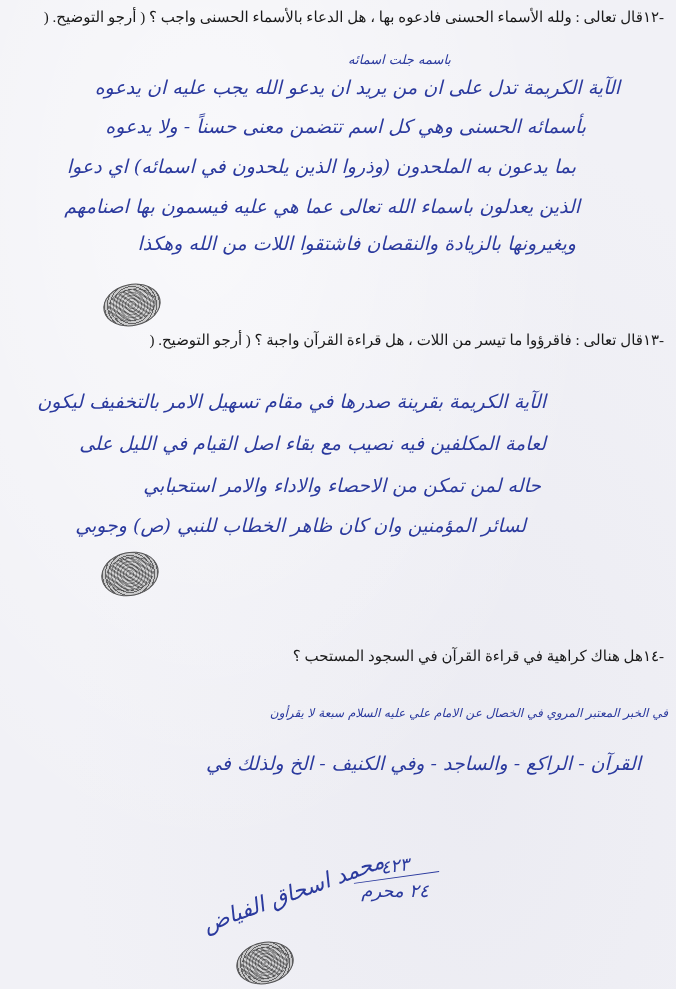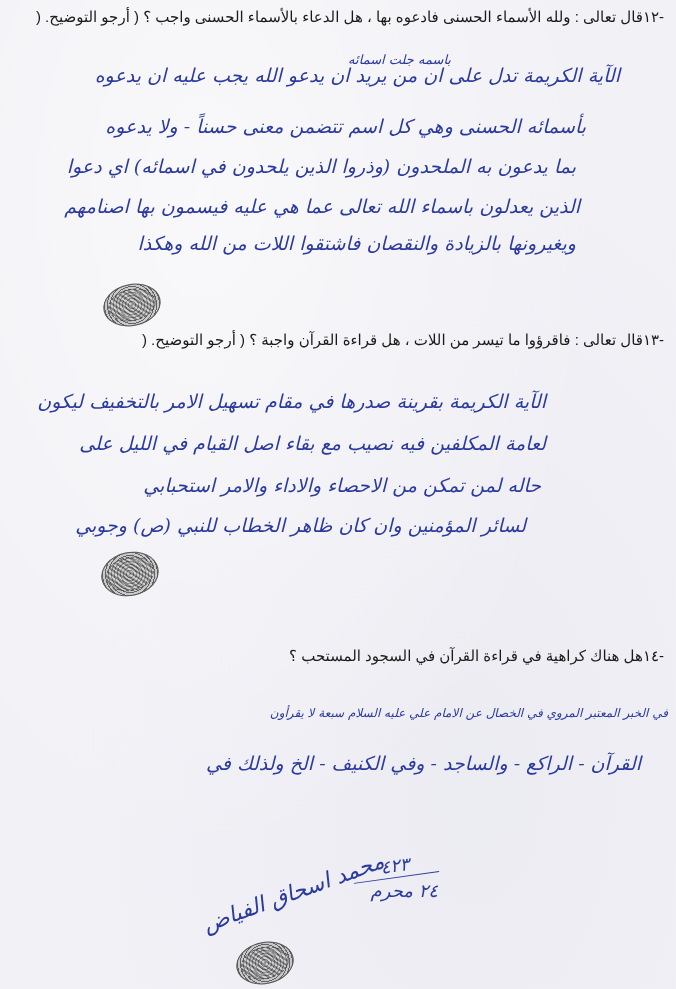--- a/index.html
+++ b/index.html
@@ -20,21 +20,21 @@
       background:
         radial-gradient(ellipse at 30% 20%, rgba(255,255,255,0.55), rgba(255,255,255,0) 60%),
         radial-gradient(ellipse at 70% 80%, rgba(225,225,235,0.35), rgba(255,255,255,0) 60%),
         #f1f1f6;
     }
     .printed {
       position: absolute;
       direction: rtl;
       text-align: right;
       color: #1a1a1a;
-      font-family: Liberation Sans, sans-serif;
+      font-family: Liberation Serif, serif;
       font-size: 15px;
       line-height: 22px;
       unicode-bidi: plaintext;
     }
     .hand {
       position: absolute;
       direction: rtl;
       text-align: right;
       color: #2b3a9e;
       font-family: "DejaVu Serif", serif;
@@ -86,33 +86,32 @@
       text-align: center;
       width: 86px;
     }
     .date-block .top {
       border-bottom: 1.5px solid #2b3a9e;
       padding-bottom: 1px;
       transform: rotate(-8deg);
     }
     .date-block .bottom {
       margin-top: 2px;
-      text-align: right;
     }
   </style>
 </head>
 <body>
 
 <div class="page">
 
   <div class="printed" style="right: 12px; top: 6px; width: 650px;">-١٢قال تعالى : ولله الأسماء الحسنى فادعوه بها ، هل الدعاء بالأسماء الحسنى واجب ؟ ( أرجو التوضيح. (</div>
 
   <div class="hand small" style="right: 225px; top: 52px;">باسمه جلت اسمائه</div>
 
-  <div class="hand l1" style="right: 56px; top: 64px;">الآية الكريمة تدل على ان من يريد ان يدعو الله يجب عليه ان يدعوه</div>
+  <div class="hand l1" style="right: 56px; top: 76px;">الآية الكريمة تدل على ان من يريد ان يدعو الله يجب عليه ان يدعوه</div>
   <div class="hand l1" style="right: 90px; top: 115px;">بأسمائه الحسنى وهي كل اسم تتضمن معنى حسناً - ولا يدعوه</div>
   <div class="hand l1" style="right: 100px; top: 155px;">بما يدعون به الملحدون (وذروا الذين يلحدون في اسمائه) اي دعوا</div>
   <div class="hand l1" style="right: 96px; top: 195px;">الذين يعدلون باسماء الله تعالى عما هي عليه فيسمون بها اصنامهم</div>
   <div class="hand l1" style="right: 100px; top: 232px;">ويغيرونها بالزيادة والنقصان فاشتقوا اللات من الله وهكذا</div>
 
   <div class="seal" style="left: 103px; top: 284px; width: 56px; height: 40px;"></div>
 
   <div class="printed" style="right: 12px; top: 329px; width: 650px;">-١٣قال تعالى : فاقرؤوا ما تيسر من اللات ، هل قراءة القرآن واجبة ؟ ( أرجو التوضيح. (</div>
 
   <div class="hand l1" style="right: 130px; top: 390px;">الآية الكريمة بقرينة صدرها في مقام تسهيل الامر بالتخفيف ليكون</div>

